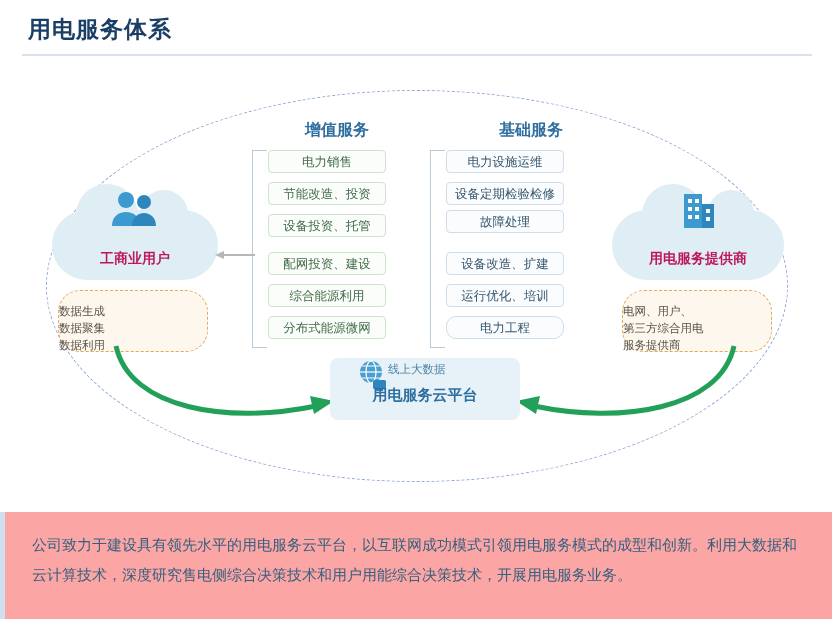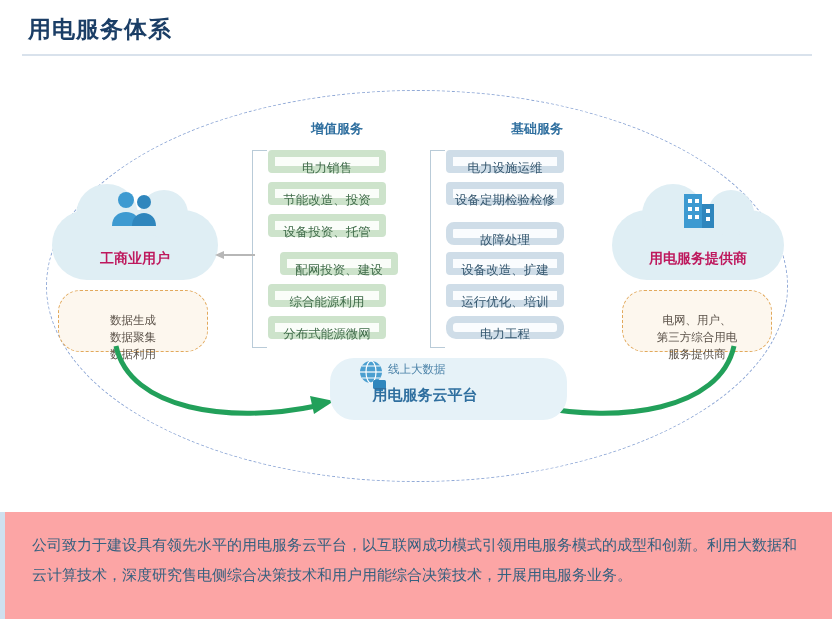--- a/index.html
+++ b/index.html
@@ -57,21 +57,21 @@
     width: 740px;
     height: 390px;
     border: 1px dashed #8fa8d6;
     border-radius: 50%;
     background: transparent;
   }
 
   
   .col-heading {
     position: absolute;
-    font-size: 13px;
+    font-size: 16px;
     color: #2f6f9f;
     font-weight: bold;
     text-align: center;
     width: 130px;
   }
   #heading-value { left: 272px; top: 58px; }
   #heading-basic { left: 433px; top: 58px; text-align: right; }
 
   
   .bracket {
@@ -87,21 +87,21 @@
   .pill {
     position: absolute;
     width: 118px;
     height: 23px;
     line-height: 23px;
     text-align: center;
     font-size: 12.5px;
     border-radius: 4px;
     color: #3b4b57;
     background: #fbfdfb;
-    border: 7px solid #a21caf;
+    border: 1px solid #a21caf;
     box-sizing: border-box;
   }
   .pill.green   { border-color: #cde3cb; background: #fafdf9; color: #3f6b49; }
   .pill.blue    { border-color: #cfdde8; background: #fafcfe; color: #34566e; }
 
   
   .cloud {
     position: absolute;
     background: #dfeef4;
     border-radius: 60px;
@@ -144,40 +144,39 @@
     transform: translateX(-50%);
     z-index: 4;
   }
 
   
   .note-box {
     position: absolute;
     border: 1px dashed #e2a95c;
     background: #fdf7ee;
     border-radius: 22px;
-    text-align: center;
+    text-align: left;
     font-size: 11.5px;
     color: #5a5148;
     line-height: 17px;
-    padding-top: 21px;
+    padding-top: 12px;
     box-sizing: border-box;
   }
   #note-left  { left: 58px;  top: 228px; width: 150px; height: 62px; }
   #note-right { left: 622px; top: 228px; width: 150px; height: 62px; }
 
   
   #platform {
     position: absolute;
     left: 330px;
     top: 296px;
     width: 190px;
     height: 62px;
     background: #e6f2f8;
-    border-radius: 24px;
-    padding-left: 47px;
+    border-radius: 8px;
   }
   #platform-badge {
     position: absolute;
     left: 388px;
     top: 300px;
     font-size: 11.5px;
     color: #4b82a8;
   }
   #platform-label {
     position: absolute;
@@ -243,27 +242,27 @@
 
   <div class="col-heading" id="heading-value">增值服务</div>
   <div class="col-heading" id="heading-basic">基础服务</div>
 
   <div class="bracket" id="bracket-left"></div>
   <div class="bracket" id="bracket-right"></div>
 
   <div class="pill green" style="left:268px; top:88px;">电力销售</div>
   <div class="pill green" style="left:268px; top:120px;">节能改造、投资</div>
   <div class="pill green" style="left:268px; top:152px;">设备投资、托管</div>
-  <div class="pill green" style="left:280px; top:190px;">配网投资、建设</div>
+  <div class="pill green" style="left:268px; top:190px;">配网投资、建设</div>
   <div class="pill green" style="left:268px; top:222px;">综合能源利用</div>
   <div class="pill blue" style="left:446px; top:88px;">电力设施运维</div>
 
   <div class="pill green" style="left:268px; top:254px;">分布式能源微网</div>
   <div class="pill blue" style="left:446px; top:120px;">设备定期检验检修</div>
-  <div class="pill blue" style="left:446px; top:160px;border-radius:8px;">故障处理</div>
+  <div class="pill blue" style="left:446px; top:148px;">故障处理</div>
   <div class="pill blue" style="left:446px; top:190px;">设备改造、扩建</div>
   <div class="pill blue" style="left:446px; top:222px;">运行优化、培训</div>
   <div class="pill blue" style="left:446px; top:254px;border-radius:10px;">电力工程</div>
 
   <div class="cloud" id="cloud-left">
     <span class="cloud-icon">
       <svg width="58" height="44" viewBox="0 0 58 44">
         <circle cx="20" cy="12" r="8" fill="#3d9ad1"></circle>
         <path d="M6 38c0-9 6-14 14-14s14 5 14 14z" fill="#3d9ad1"></path>
         <circle cx="38" cy="14" r="7" fill="#2f86bd"></circle>

